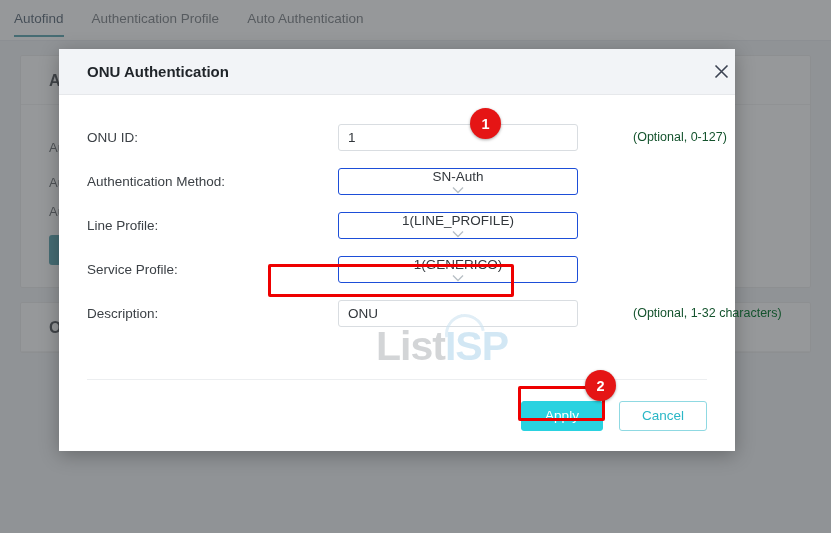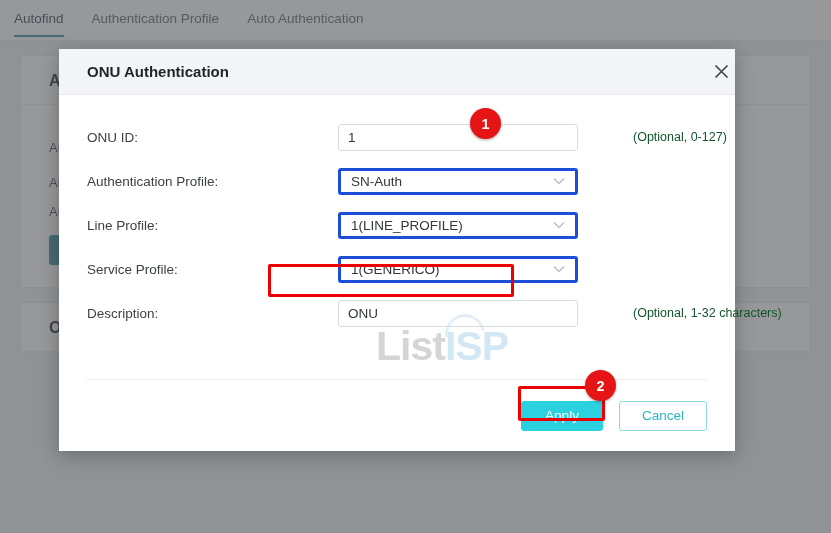--- a/index.html
+++ b/index.html
@@ -114,28 +114,29 @@
     background:#fff;
     font-size:13.5px;
     color:#32373c;
     padding:0 9px;
     font-family:"Liberation Sans", sans-serif;
     outline:none;
     display:flex; align-items:center;
   }
   .sel {
     width:240px; height:27px;
-    border:3px solid #1d4ed8;
+    border:1px solid #1d4ed8;
     border-radius:3px;
     background:#fff;
     font-size:13.5px;
     color:#32373c;
-    padding:0 10px;
+    padding:0 22px;
     display:flex; align-items:center; justify-content:space-between;
     cursor:pointer;
+    flex-direction:column;
   }
   .sel .chev-ico { color:#b9c0c6; display:flex; }
   .hint {
     margin-left:15px;
     font-size:12.5px;
     color:#14532d;
     white-space:nowrap;
   }
 
   .redbox {
@@ -268,21 +269,21 @@
       <div class="label">ONU ID:</div>
       <div class="control">
         <div class="txt">
           <span>1</span>
         </div>
       </div>
       <div class="hint">(Optional, 0-127)</div>
     </div>
 
     <div class="row">
-      <div class="label">Authentication Profile:</div>
+      <div class="label">Authentication Method:</div>
       <div class="control">
         <div class="sel">
           <span>SN-Auth</span>
           <span class="chev-ico">
             <svg width="12" height="8" viewBox="0 0 12 8">
                 <path d="M1 1.5 L6 6.5 L11 1.5" stroke="#b9c0c6" stroke-width="1.4" fill="none"></path>
               </svg>
           </span>
         </div>
       </div>

